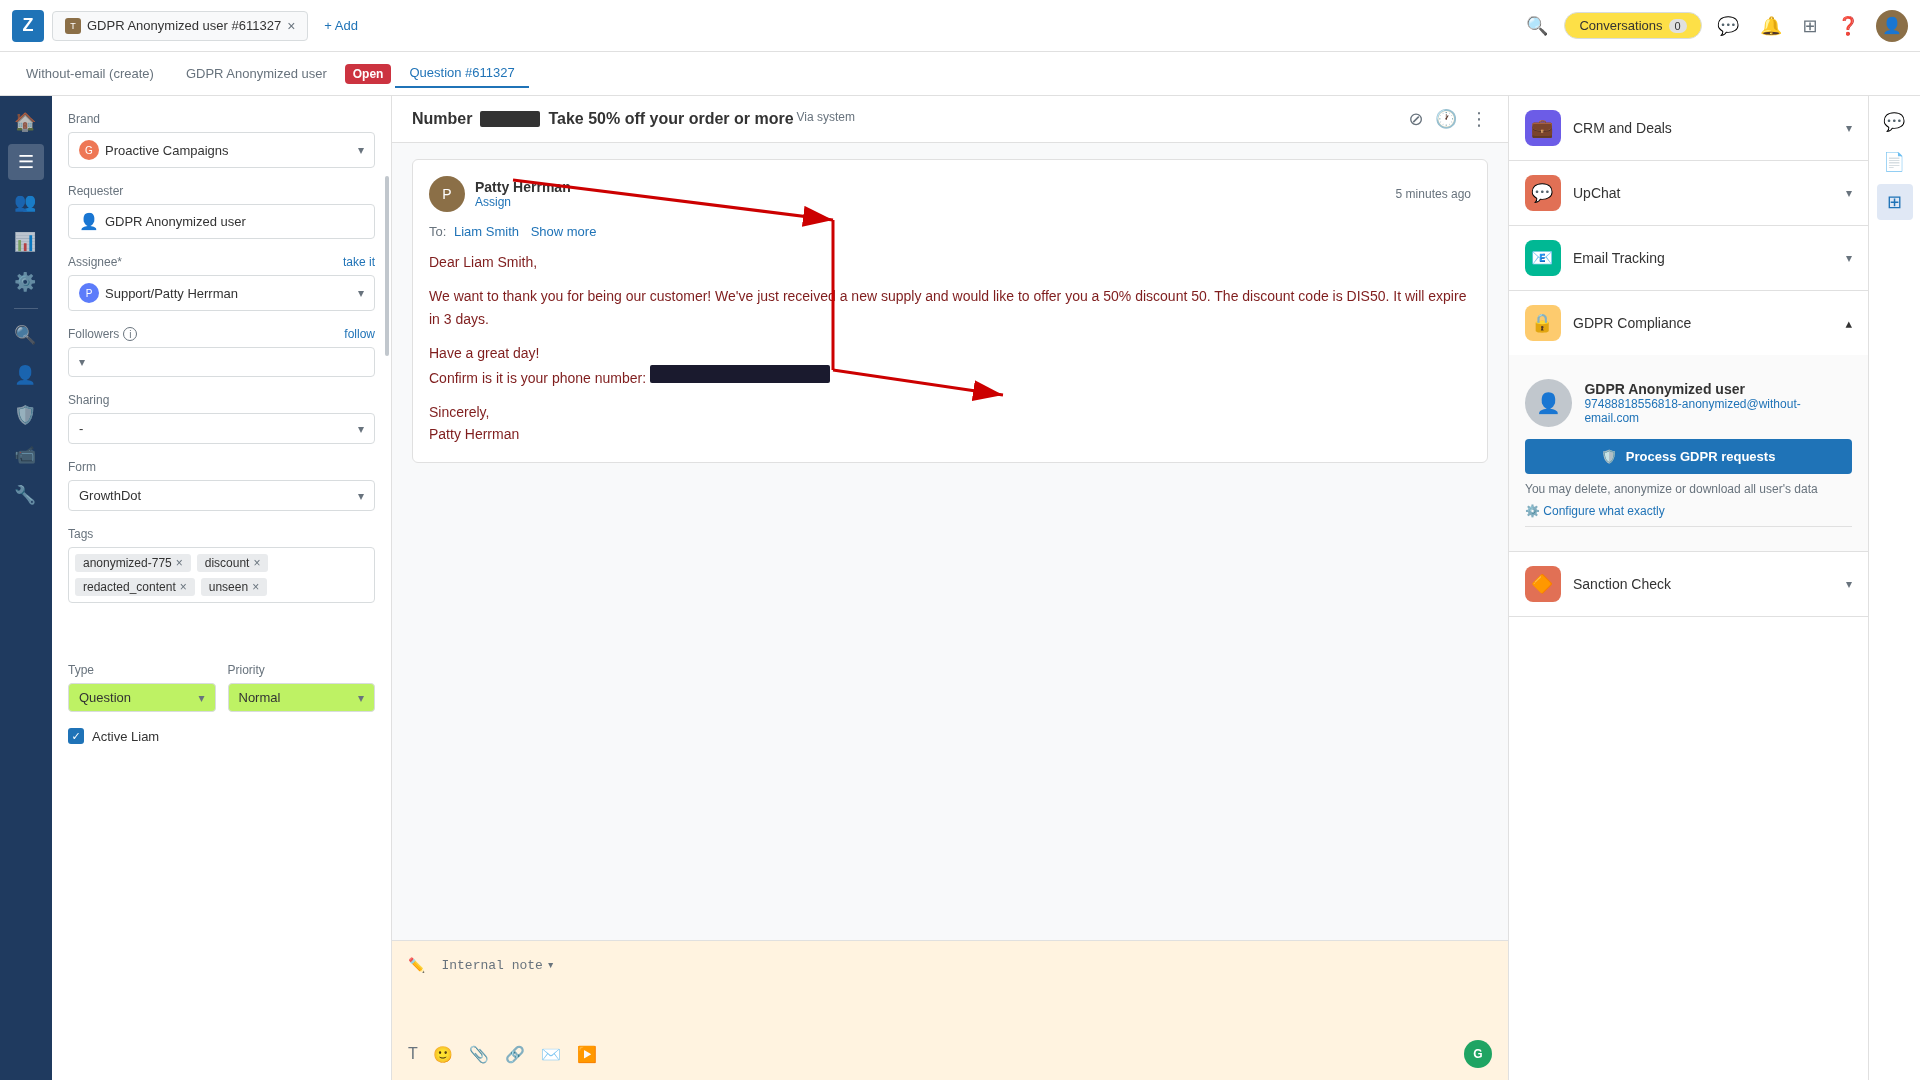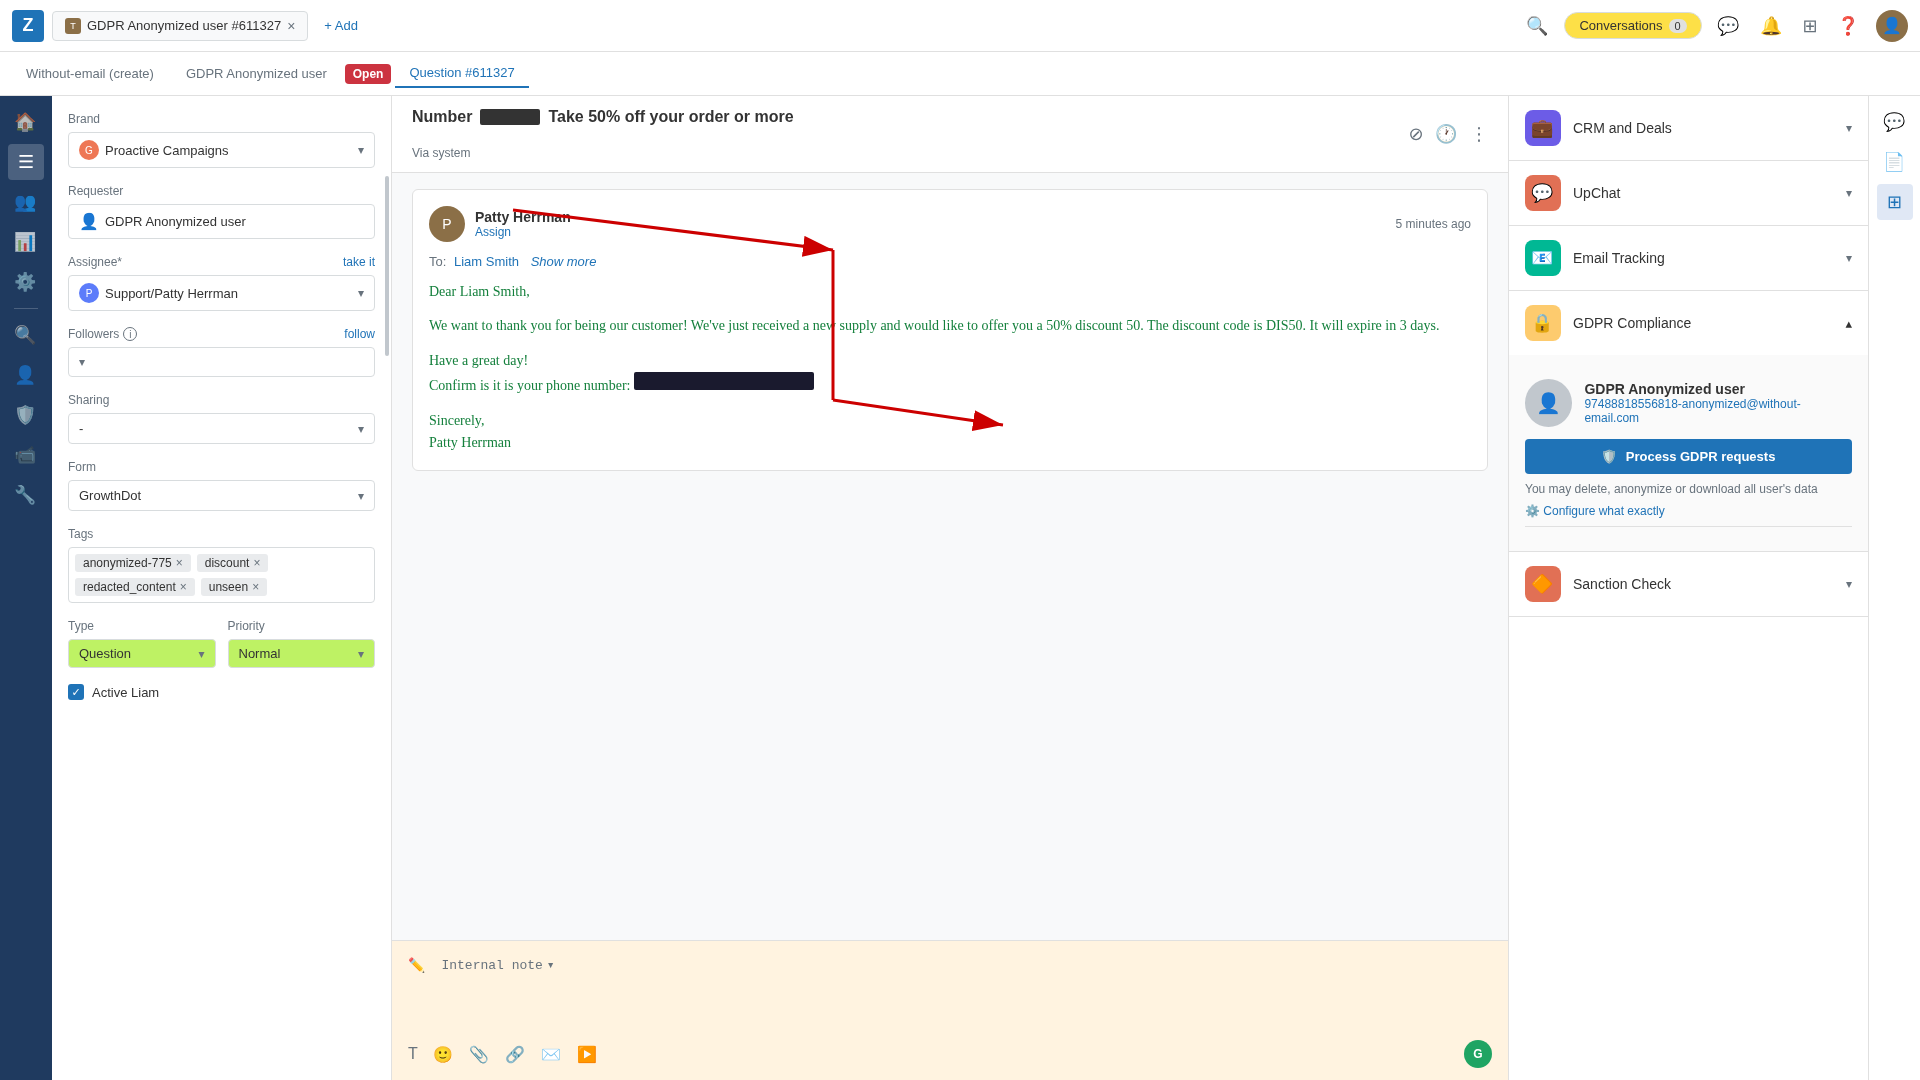--- a/index.html
+++ b/index.html
@@ -40,49 +40,49 @@
     .field-select { width: 100%; border: 1px solid #d8dcde; border-radius: 4px; padding: 7px 10px; font-size: 13px; display: flex; align-items: center; justify-content: space-between; cursor: pointer; background: #fff; }
     .field-select-icon { width: 20px; height: 20px; border-radius: 50%; background: #e75; display: flex; align-items: center; justify-content: center; color: #fff; font-size: 10px; margin-right: 6px; }
     .field-select-content { display: flex; align-items: center; flex: 1; }
     .chevron { color: #68737d; font-size: 12px; }
 
     .tags-container { display: flex; flex-wrap: wrap; gap: 6px; border: 1px solid #d8dcde; border-radius: 4px; padding: 6px; }
     .tag { background: #e9ebed; border-radius: 3px; padding: 2px 8px; font-size: 12px; display: flex; align-items: center; gap: 4px; }
     .tag-x { cursor: pointer; color: #68737d; }
 
     .type-priority-row { display: flex; gap: 12px; }
-    .type-priority-row .field-group { flex: 1; }
+    .type-priority-row .field-group { flex: 1; margin-top: 44px; }
     .field-select-sm { border: 1px solid #d8dcde; border-radius: 4px; padding: 6px 10px; font-size: 13px; display: flex; align-items: center; justify-content: space-between; cursor: pointer; background: #bef264; }
 
     .checkbox-row { display: flex; align-items: center; gap: 8px; }
     .checkbox { width: 16px; height: 16px; background: #1f73b7; border-radius: 3px; display: flex; align-items: center; justify-content: center; flex-shrink: 0; }
     .checkbox-check { color: #fff; font-size: 11px; }
 
     
     .middle-content { flex: 1; display: flex; flex-direction: column; background: #f8f9fa; overflow: hidden; }
     .ticket-header { background: #fff; border-bottom: 1px solid #e0e0e0; padding: 12px 20px; display: flex; align-items: center; justify-content: space-between; }
-    .ticket-title-area { display: flex; flex-direction: column; gap: 20px; }
+    .ticket-title-area { display: flex; flex-direction: row; gap: 3px; }
     .ticket-title { font-size: 16px; font-weight: 600; display: flex; align-items: center; gap: 8px; }
     .ticket-source { font-size: 12px; color: #68737d; }
     .redacted-block { background: #333; color: #333; border-radius: 2px; padding: 2px 8px; display: inline-block; min-width: 60px; height: 16px; }
     .ticket-actions { display: flex; align-items: center; gap: 12px; color: #68737d; font-size: 18px; }
 
     
     .messages-area { flex: 1; overflow-y: auto; padding: 16px 20px; }
     .message-container { background: #fff; border: 1px solid #e0e0e0; border-radius: 6px; padding: 16px; position: relative; }
     .message-header { display: flex; align-items: center; justify-content: space-between; margin-bottom: 12px; }
     .message-author { display: flex; align-items: center; gap: 10px; }
     .message-avatar { width: 36px; height: 36px; border-radius: 50%; background: #5c7cfa; overflow: hidden; flex-shrink: 0; }
     .message-author-info { display: flex; flex-direction: column; }
     .message-author-name { font-weight: 600; font-size: 14px; }
     .message-assign-link { color: #1f73b7; font-size: 12px; cursor: pointer; }
     .message-time { font-size: 12px; color: #68737d; }
     .message-to { font-size: 13px; color: #68737d; margin-bottom: 12px; }
     .message-to a { color: #1f73b7; cursor: pointer; }
-    .message-body { font-size: 14px; line-height: 1.6; color: #15803d; font-family: Liberation Serif, serif; }
+    .message-body { font-size: 14px; line-height: 1.6; color: #7f1d1d; }
     .phone-redact { background: #1a1a2e; color: #1a1a2e; border-radius: 2px; padding: 2px 4px; min-width: 180px; display: inline-block; height: 18px; }
 
     
     .compose-area { background: #fff3e0; border-top: 1px solid #e0e0e0; min-height: 140px; padding: 12px 16px; position: relative; }
     .compose-toolbar-top { display: flex; align-items: center; gap: 8px; margin-bottom: 10px; }
     .compose-mode-btn { display: flex; align-items: center; gap: 4px; color: #68737d; font-size: 13px; cursor: pointer; padding: 4px 8px; border-radius: 4px; font-family: Liberation Mono, monospace; }
     .compose-editor { min-height: 60px; font-size: 13px; color: #c1c7cd; }
     .compose-bottom { display: flex; align-items: center; justify-content: space-between; position: absolute; bottom: 12px; left: 16px; right: 16px; }
     .compose-tools { display: flex; gap: 16px; align-items: center; color: #68737d; font-size: 16px; }
     .grammarly-badge { width: 28px; height: 28px; background: #1fa463; border-radius: 50%; display: flex; align-items: center; justify-content: center; color: #fff; font-size: 12px; font-weight: bold; }
@@ -336,21 +336,21 @@
               <span class="message-author-name">Patty Herrman</span>
               <span class="message-assign-link">Assign</span>
             </div>
           </div>
           <span class="message-time">5 minutes ago</span>
         </div>
 
         <div class="message-to">
           <span>To:</span>
           <a style="color:#1f73b7;margin-left:4px;">Liam Smith</a>
-          <a style="color:#1f73b7;margin-left:8px;font-style:italic;">Show more</a>
+          <a style="color:#1f73b7;margin-left:8px;">Show more</a>
         </div>
 
         <div class="message-body">
           <p style="margin-bottom:12px;">Dear Liam Smith,</p>
           <p style="margin-bottom:12px;">We want to thank you for being our customer! We've just received a new supply and would like to offer you a 50% discount 50. The discount code is DIS50. It will expire in 3 days.</p>
           <p style="margin-top:8px;">Have a great day!</p>
           <p style="margin-bottom:12px;">
             <span>Confirm is it is your phone number:</span>
             <span class="phone-redact"></span>
           </p>

